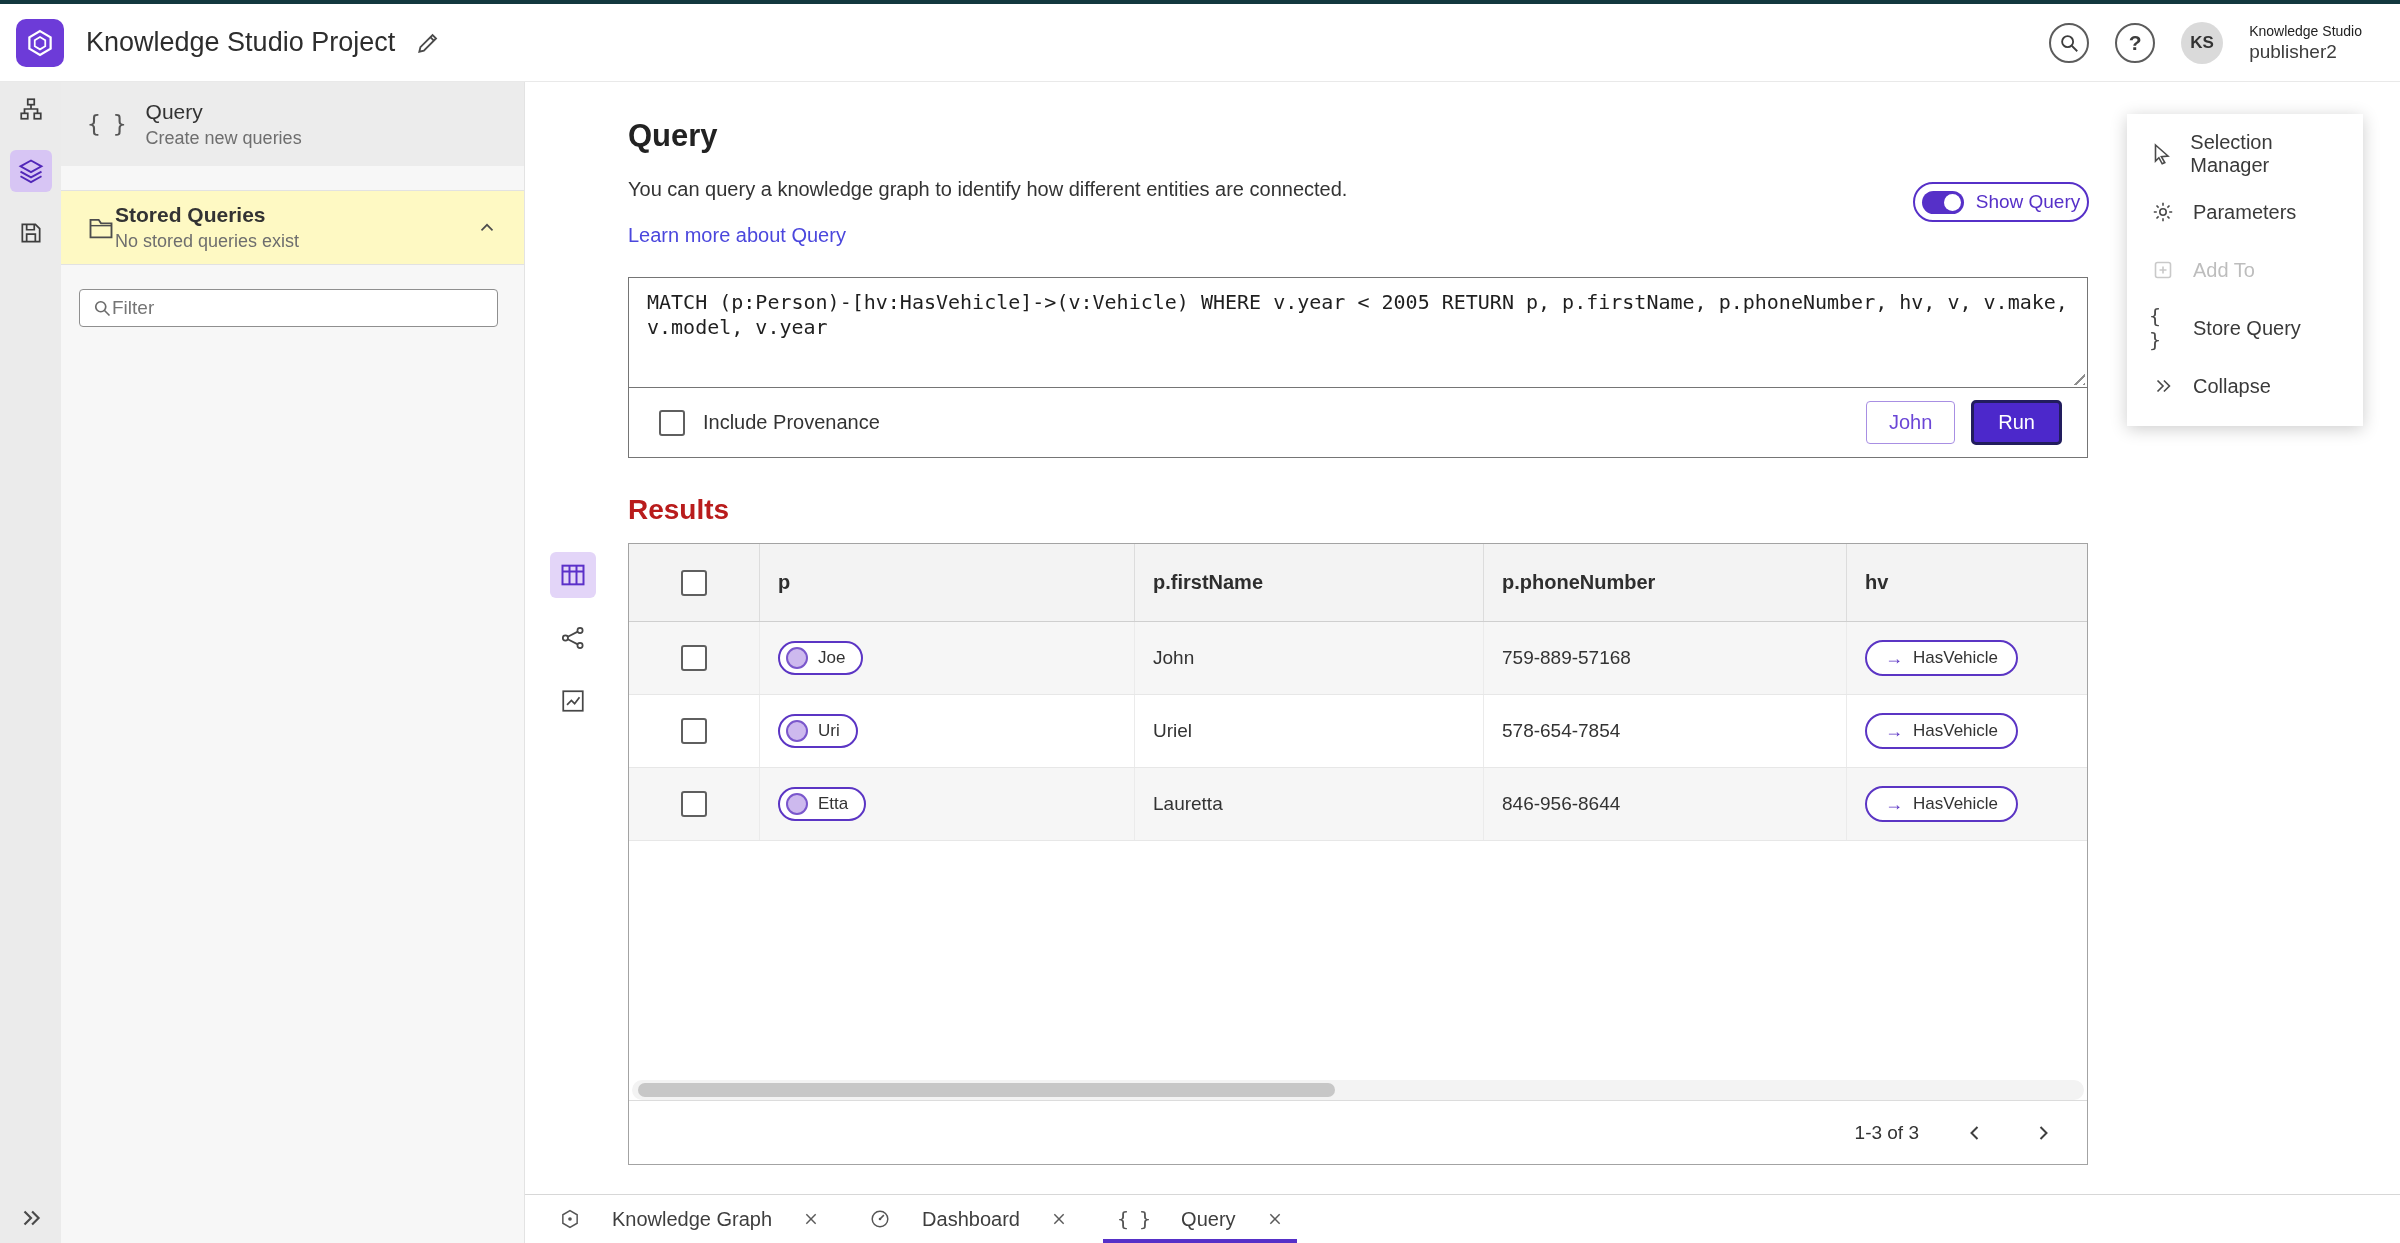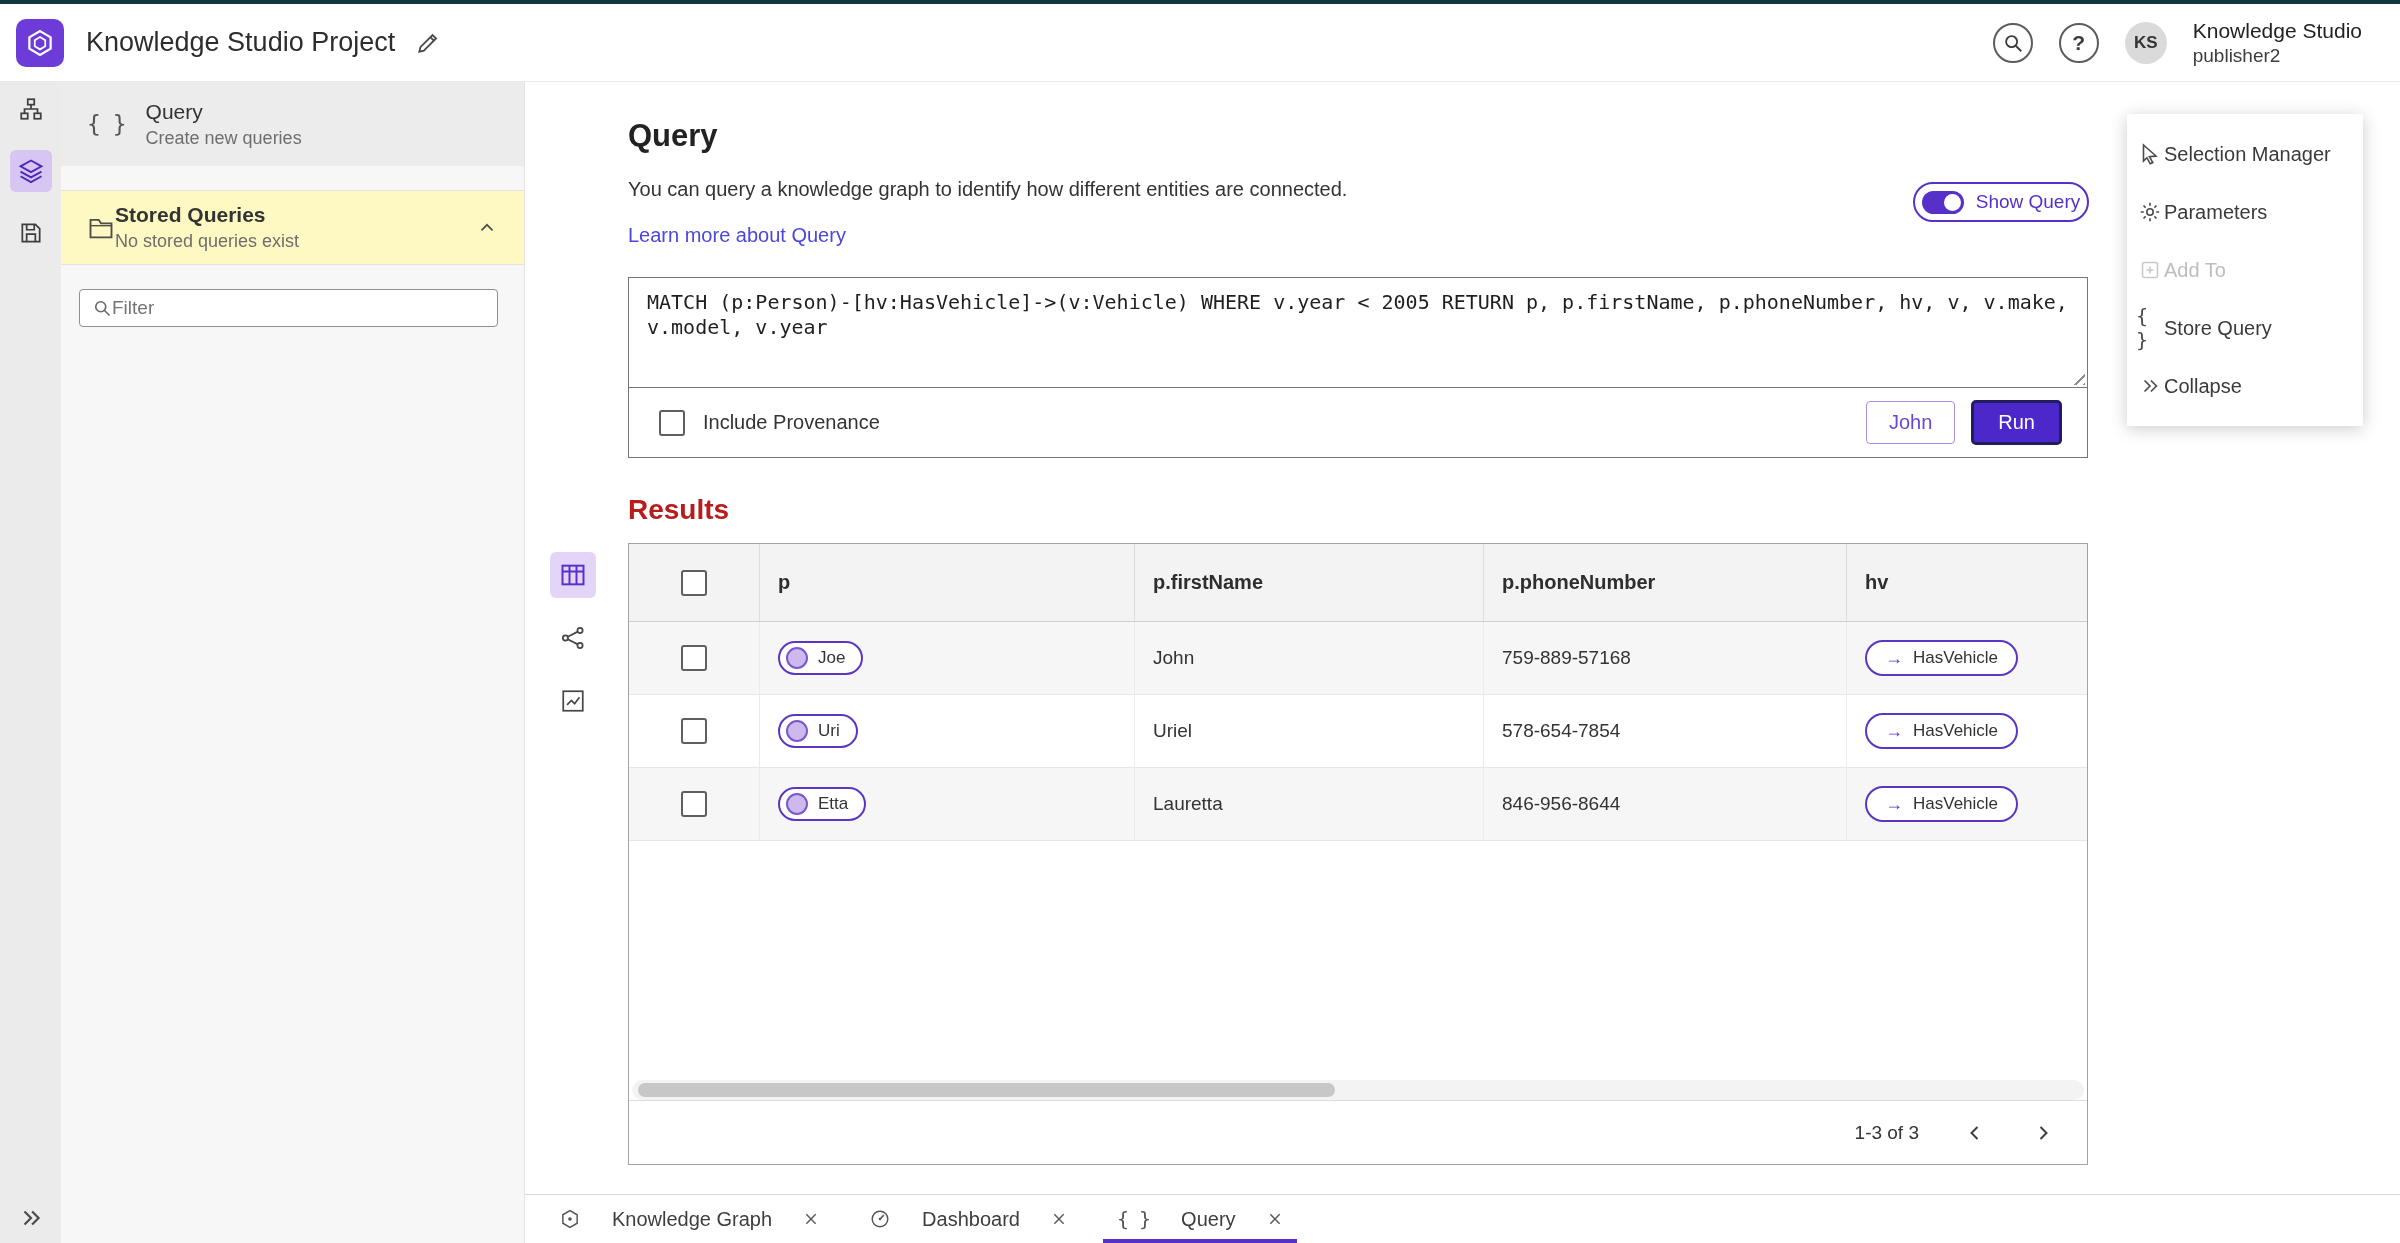--- a/index.html
+++ b/index.html
@@ -13,21 +13,21 @@
     border-bottom:1px solid #e9e9e9; display:flex; align-items:center; padding:0 38px 0 16px; z-index:4; }
   .logo { width:48px; height:48px; border-radius:10px; background:#6d3bd8; display:flex;
     align-items:center; justify-content:center; flex:0 0 auto; }
   .header-title { font-size:27px; font-weight:500; color:#2d2d2d; margin-left:22px; }
   .edit-icon { margin-left:20px; color:#4a4a4a; display:flex; }
   .header-right { margin-left:auto; display:flex; align-items:center; gap:26px; }
   .circle-btn { width:40px; height:40px; border:2px solid #5c5c5c; border-radius:50%;
     display:flex; align-items:center; justify-content:center; color:#3d3d3d; font-size:21px; font-weight:700; }
   .avatar { width:42px; height:42px; border-radius:50%; background:#dadada; color:#333;
     font-size:17px; font-weight:700; display:flex; align-items:center; justify-content:center; }
-  .user-name { font-size:21px; color:#222; }
+  .user-name { font-size:14px; color:#222; }
   .user-role { font-size:19px; color:#3d3d3d; margin-top:2px; }
 
   
   .rail { position:absolute; left:0; top:82px; bottom:0; width:61px; background:#ebebeb;
     display:flex; flex-direction:column; align-items:center; padding-top:6px; gap:20px; }
   .rail-btn { width:42px; height:42px; border-radius:6px; display:flex; align-items:center;
     justify-content:center; color:#3e3e3e; }
   .rail-btn.selected { background:#d7c5f4; color:#5127b8; }
   .rail-expand { position:absolute; bottom:12px; left:0; width:61px; display:flex;
     justify-content:center; color:#4a4a4a; }
@@ -115,21 +115,21 @@
   .hthumb { position:absolute; left:6px; top:3px; width:697px; height:14px; background:#c7c7c7;
     border-radius:7px; }
   .pagination { position:absolute; left:0; right:0; bottom:0; height:64px; border-top:1px solid #dcdcdc;
     display:flex; align-items:center; justify-content:flex-end; gap:44px; padding-right:32px;
     font-size:19px; color:#333; background:#fff; }
   .pg-btn { display:flex; color:#3f3f3f; cursor:pointer; }
 
   
   .ctx { position:absolute; left:2127px; top:114px; width:236px; background:#fff;
     box-shadow:0 3px 16px rgba(0,0,0,.20); padding:11px 0; z-index:6; }
-  .ctx-item { height:58px; display:flex; align-items:center; gap:0; padding:0 9px;
+  .ctx-item { height:58px; display:flex; align-items:center; gap:16px; padding:0 22px;
     font-size:20px; color:#3a3a3a; cursor:pointer; }
   .ctx-icon { width:28px; display:flex; justify-content:center; color:#4a4a4a; }
   .ctx-item.disabled { color:#bdbdbd; cursor:default; }
   .ctx-item.disabled .ctx-icon { color:#c9c9c9; }
   .ctx-braces { font-family:"DejaVu Sans Mono", monospace; font-size:20px; letter-spacing:-1px; }
 
   
   .tabbar { position:absolute; left:525px; right:0; bottom:0; height:49px; background:#fff;
     border-top:1px solid #d7d7d7; display:flex; align-items:stretch; padding-left:20px; gap:22px; z-index:4; }
   .tab { display:flex; align-items:center; gap:31px; padding:0 14px; font-size:20px; color:#3e3e3e;

